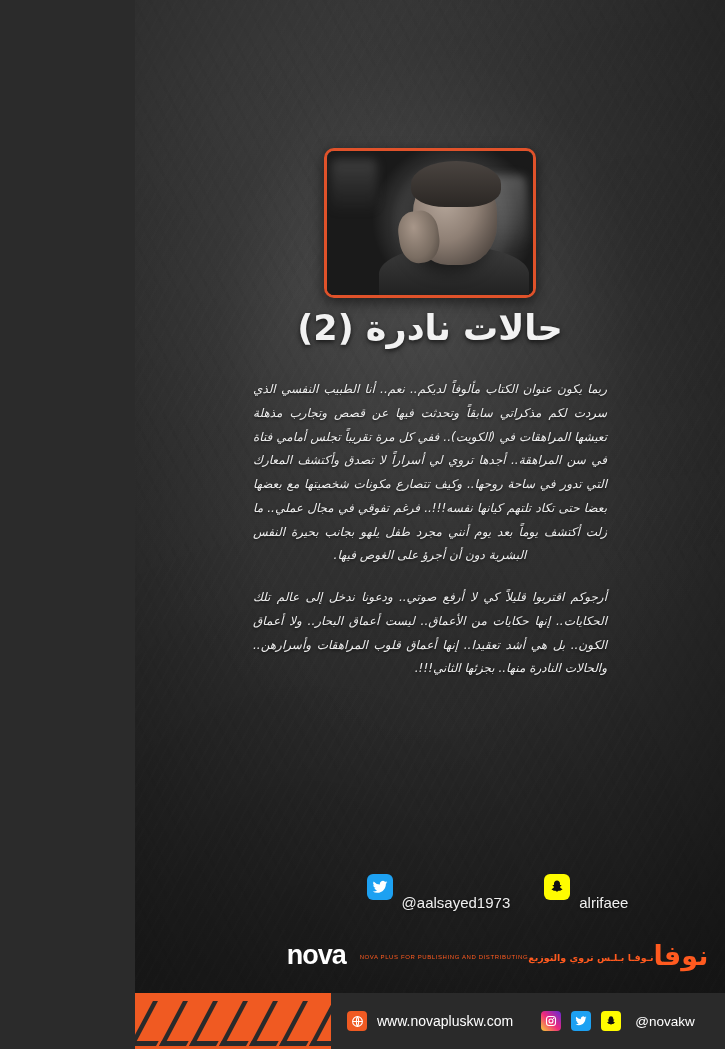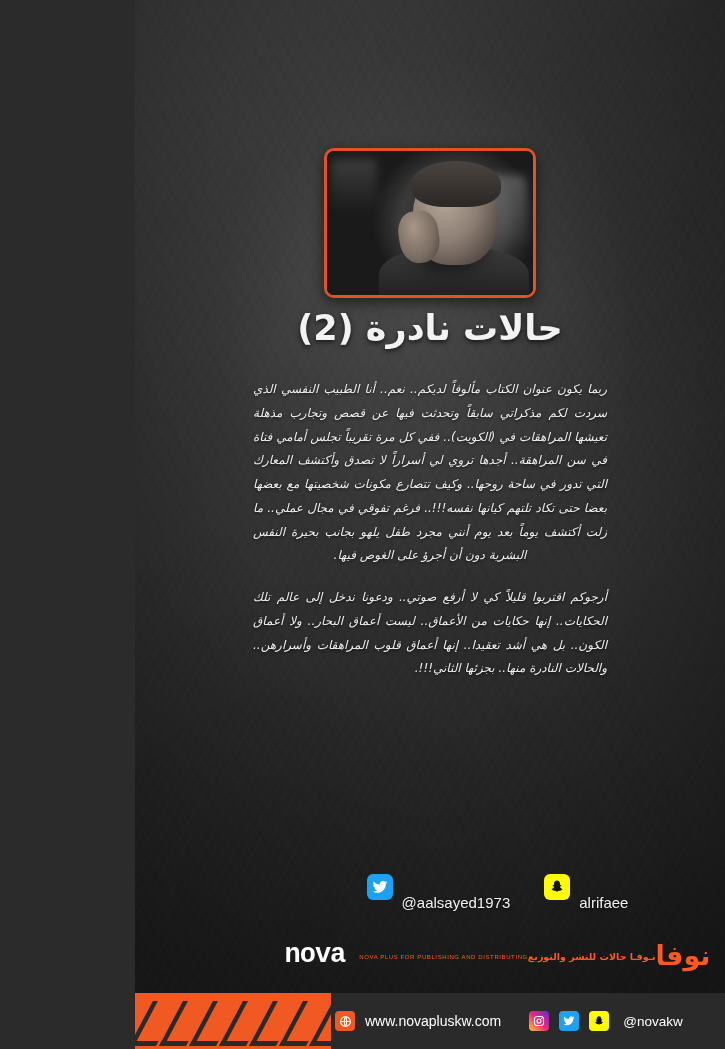--- a/index.html
+++ b/index.html
@@ -214,21 +214,21 @@
     font-size: 6px;
     margin-top: 3px;
     letter-spacing: .6px;
     font-family: "Liberation Sans", sans-serif;
     direction: ltr;
   }
   .nova-latin {
     color: #ffffff;
     font-size: 27px;
     font-weight: bold;
-    font-family: Liberation Mono, monospace;
+    font-family: Liberation Sans, sans-serif;
     direction: ltr;
     letter-spacing: -1px;
   }
 
   
   .bottom-bar {
     position: absolute;
     left: 0; bottom: 0;
     width: 725px;
     height: 56px;
@@ -251,21 +251,21 @@
     width: 22px;
     height: 40px;
     border-left: 5px solid #2a2a2a;
     border-bottom: 5px solid #2a2a2a;
     transform: skewX(-28deg);
   }
   .bar-right {
     display: flex;
     align-items: center;
     gap: 10px;
-    padding-left: 4px;
+    padding-left: 16px;
   }
   .bar-right .url {
     color: #ffffff;
     font-size: 14px;
     font-family: "Liberation Sans", sans-serif;
     margin-right: 18px;
   }
   .mini {
     width: 20px; height: 20px;
     border-radius: 4px;
@@ -327,21 +327,21 @@
             <path d="M12 2.4c2.7 0 4.4 2 4.5 4.6 0 .7 0 1.4-.1 2 .3.1.6.1.9 0 .5-.2 1.1.1 1.2.6.1.5-.2.9-.8 1.2-.5.2-1.2.4-1.3.8-.1.4.5 1.3 1.1 2 .6.6 1.4 1.1 2.2 1.3.4.1.5.5.3.8-.4.6-1.6.9-2.5 1-.2.4-.2.9-.5 1.1-.3.2-.9 0-1.6 0-.8 0-1.4.2-2 .6-.6.4-1.1.8-1.4.8s-.8-.4-1.4-.8c-.6-.4-1.2-.6-2-.6-.7 0-1.3.2-1.6 0-.3-.2-.3-.7-.5-1.1-.9-.1-2.1-.4-2.5-1-.2-.3-.1-.7.3-.8.8-.2 1.6-.7 2.2-1.3.6-.7 1.2-1.6 1.1-2-.1-.4-.8-.6-1.3-.8-.6-.3-.9-.7-.8-1.2.1-.5.7-.8 1.2-.6.3.1.6.1.9 0-.1-.6-.1-1.3-.1-2C7.6 4.4 9.3 2.4 12 2.4z"></path>
           </svg>
       </span>
       <span class="handle">alrifaee</span>
     </div>
   </div>
 
   <div class="publisher">
     <div class="nova-logo">
       <span class="nova-ar">نوفا</span>
-      <span class="nova-sub">نـوفـا حالات للنشر والتوزيع</span>
+      <span class="nova-sub">نـوفـا بـلـس تروي والتوزيع</span>
       <span class="nova-en">NOVA PLUS FOR PUBLISHING AND DISTRIBUTING</span>
     </div>
     <span class="nova-latin">nova</span>
   </div>
 
   <div class="bottom-bar">
     <div class="chevrons">
       <span class="chev" style="left:6px"></span>
       <span class="chev" style="left:36px"></span>
       <span class="chev" style="left:66px"></span>

